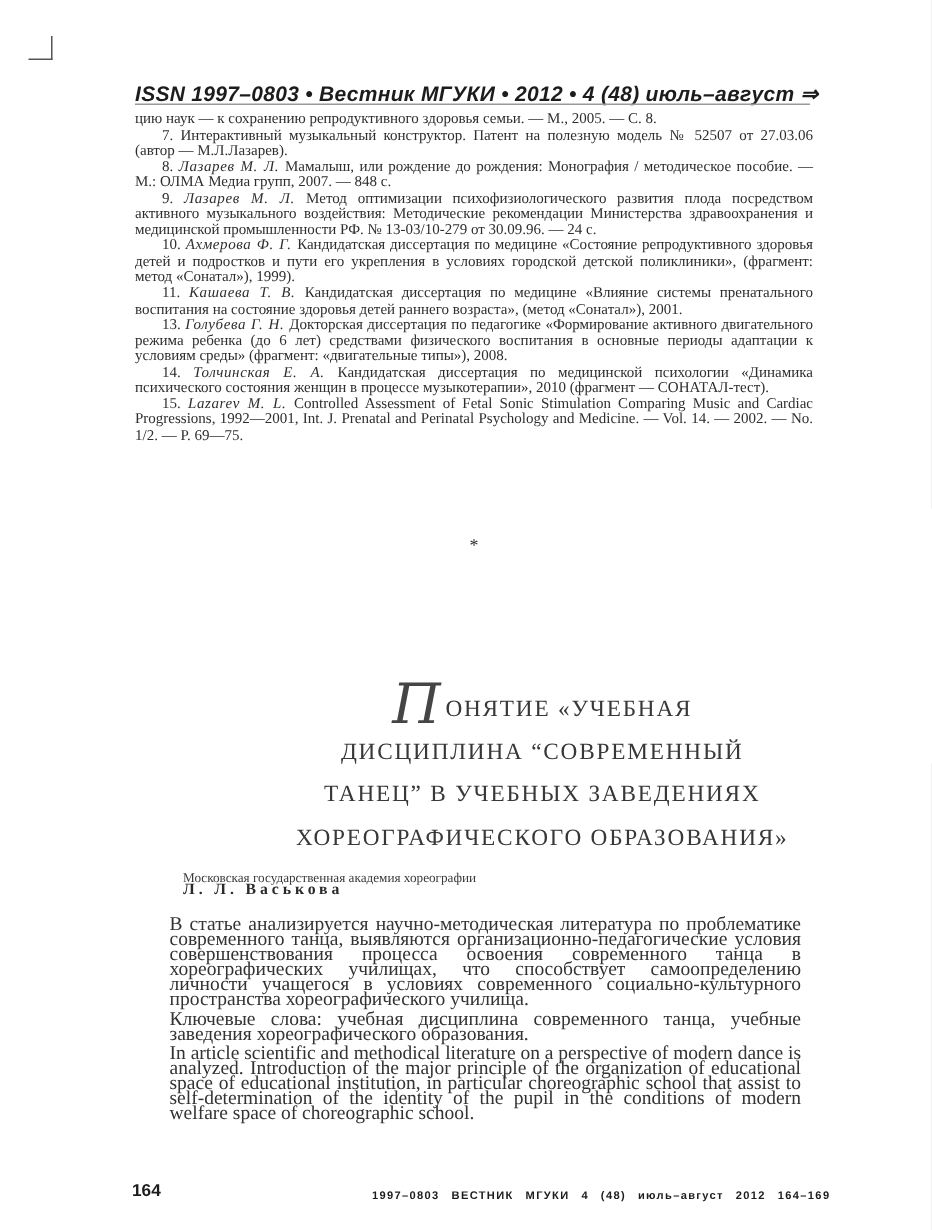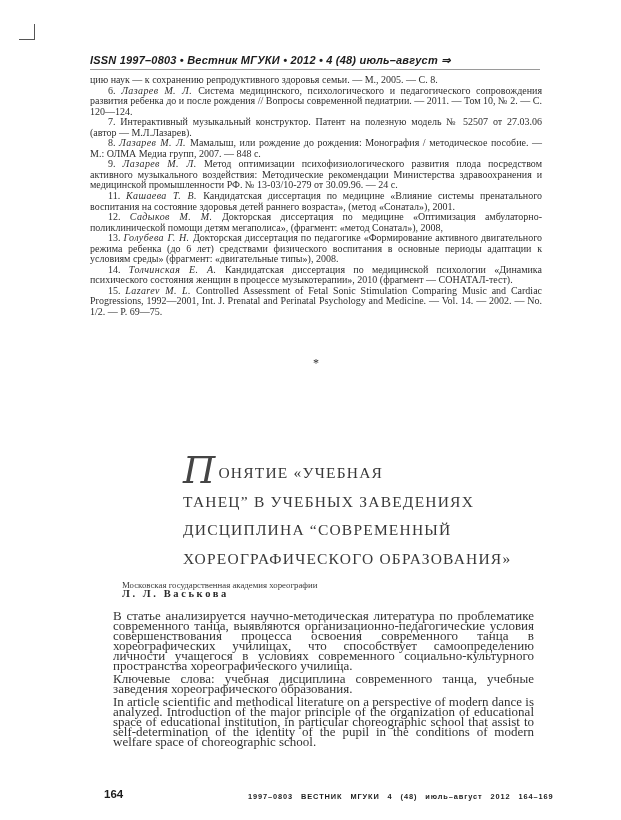--- a/index.html
+++ b/index.html
@@ -11,40 +11,41 @@
     font-family:"Liberation Serif", serif;
     color:#2b2b2b;
   }
   
   .crop-v{position:absolute;left:34px;top:24px;width:1px;height:16px;background:#555;}
   .crop-h{position:absolute;left:19px;top:39px;width:16px;height:1px;background:#555;}
 
   .header-issn{
     position:absolute;left:90px;top:54px;width:452px;
     font-family:"Liberation Sans", sans-serif;
-    font-size:11px;font-weight:bold;font-style:italic;
+    font-size:14px;font-weight:bold;font-style:italic;
     letter-spacing:.2px;color:#1c1c1c;white-space:nowrap;
   }
   .header-rule{position:absolute;left:90px;top:69px;width:450px;height:1px;background:#9a9a9a;}
 
   .refs{
     position:absolute;left:90px;top:75px;width:452px;
     font-size:10px;line-height:10.55px;text-align:justify;color:#2e2e2e;
   }
   .ref{margin:0;text-indent:18px;}
   .ref.no-indent{text-indent:0;}
   .ref-author{font-style:italic;letter-spacing:.4px;}
 
   .footnote-sep{
     position:absolute;left:90px;top:356px;width:452px;
     text-align:center;font-size:12px;color:#2e2e2e;
   }
 
   .title{
     position:absolute;left:183px;top:459px;width:357px;
+    text-align:center;
     font-size:15.5px;line-height:28.5px;
     letter-spacing:1.2px;color:#383838;
   }
   .title .drop-cap{
     font-size:37px;font-style:italic;
     font-family:"DejaVu Serif", serif;
     line-height:0;vertical-align:-5px;margin-right:2px;color:#454545;
   }
 
   .author-name{
@@ -58,21 +59,21 @@
 
   .abstract{
     position:absolute;left:113px;top:611px;width:421px;
     font-size:13px;line-height:10.1px;text-align:justify;color:#333;
   }
   .abstract p{margin:0 0 2.5px 0;}
 
   .footer-page{
     position:absolute;left:88px;top:788px;
     font-family:"Liberation Sans", sans-serif;
-    font-size:11.5px;font-weight:bold;color:#1c1c1c;margin-left:16px;
+    font-size:11.5px;font-weight:bold;color:#1c1c1c;
   }
   .footer-journal{
     position:absolute;left:228px;top:792px;width:312px;
     font-family:"Liberation Sans", sans-serif;
     font-size:7.4px;font-weight:bold;letter-spacing:.9px;word-spacing:5px;
     color:#1c1c1c;white-space:nowrap;margin-left:20px;
   }
 </style>
 </head>
 <body>
@@ -80,37 +81,36 @@
 <div class="page">
 
   <div class="crop-v"></div>
   <div class="crop-h"></div>
 
   <div class="header-issn">ISSN 1997–0803 • Вестник МГУКИ • 2012 • 4 (48) июль–август ⇒</div>
   <div class="header-rule"></div>
 
   <div class="refs">
       <p class="ref no-indent"><span class="ref-num"></span><span class="ref-author"></span><span class="ref-text">цию наук — к сохранению репродуктивного здоровья семьи. — М., 2005. — С. 8.</span></p>
-      <p class="ref"><span class="ref-num">6. </span><span class="ref-author">Лазарев М. Л. </span><span class="ref-text">Система медицинского, психологического и педагогического сопровождения развития ребенка до и после рождения // Вопросы современной педиатрии. — 2011. — Том 10, № 2. — С. 120—124.</span></p>
       <p class="ref"><span class="ref-num">7. </span><span class="ref-author"></span><span class="ref-text">Интерактивный музыкальный конструктор. Патент на полезную модель № 52507 от 27.03.06 (автор — М.Л.Лазарев).</span></p>
       <p class="ref"><span class="ref-num">8. </span><span class="ref-author">Лазарев М. Л. </span><span class="ref-text">Мамалыш, или рождение до рождения: Монография / методическое пособие. — М.: ОЛМА Медиа групп, 2007. — 848 с.</span></p>
       <p class="ref"><span class="ref-num">9. </span><span class="ref-author">Лазарев М. Л. </span><span class="ref-text">Метод оптимизации психофизиологического развития плода посредством активного музыкального воздействия: Методические рекомендации Министерства здравоохранения и медицинской промышленности РФ. № 13-03/10-279 от 30.09.96. — 24 с.</span></p>
+      <p class="ref"><span class="ref-num">10. </span><span class="ref-author">Ахмерова Ф. Г. </span><span class="ref-text">Кандидатская диссертация по медицине «Состояние репродуктивного здоровья детей и подростков и пути его укрепления в условиях городской детской поликлиники», (фрагмент: метод «Сонатал»), 1999).</span></p>
       <p class="ref"><span class="ref-num">11. </span><span class="ref-author">Кашаева Т. В. </span><span class="ref-text">Кандидатская диссертация по медицине «Влияние системы пренатального воспитания на состояние здоровья детей раннего возраста», (метод «Сонатал»), 2001.</span></p>
-      <p class="ref"><span class="ref-num">12. </span><span class="ref-author">Садыков М. М. </span><span class="ref-text">Докторская диссертация по медицине «Оптимизация амбулаторно-поликлинической помощи детям мегаполиса», (фрагмент: «метод Сонатал»), 2008,</span></p>
       <p class="ref"><span class="ref-num">13. </span><span class="ref-author">Голубева Г. Н. </span><span class="ref-text">Докторская диссертация по педагогике «Формирование активного двигательного режима ребенка (до 6 лет) средствами физического воспитания в основные периоды адаптации к условиям среды» (фрагмент: «двигательные типы»), 2008.</span></p>
       <p class="ref"><span class="ref-num">14. </span><span class="ref-author">Толчинская Е. А. </span><span class="ref-text">Кандидатская диссертация по медицинской психологии «Динамика психического состояния женщин в процессе музыкотерапии», 2010 (фрагмент — СОНАТАЛ-тест).</span></p>
       <p class="ref"><span class="ref-num">15. </span><span class="ref-author">Lazarev M. L. </span><span class="ref-text">Controlled Assessment of Fetal Sonic Stimulation Comparing Music and Cardiac Progressions, 1992—2001, Int. J. Prenatal and Perinatal Psychology and Medicine. — Vol. 14. — 2002. — No. 1/2. — P. 69—75.</span></p>
     </div>
 
   <div class="footnote-sep">*</div>
 
   <div class="title">
     <div><span class="drop-cap">П</span><span>ОНЯТИЕ «УЧЕБНАЯ</span></div>
+    <div>ДИСЦИПЛИНА “СОВРЕМЕННЫЙ</div>
     <div>ТАНЕЦ” В УЧЕБНЫХ ЗАВЕДЕНИЯХ</div>
-    <div>ДИСЦИПЛИНА “СОВРЕМЕННЫЙ</div>
     <div>ХОРЕОГРАФИЧЕСКОГО ОБРАЗОВАНИЯ»</div>
   </div>
 
   <div class="author-name">Л. Л. Васькова</div>
   <div class="author-affil">Московская государственная академия хореографии</div>
 
   <div class="abstract">
     <p>В статье анализируется научно-методическая литература по проблематике современного танца, выявляются организационно-педагогические условия совершенствования процесса освоения современного танца в хореографических училищах, что способствует самоопределению личности учащегося в условиях современного социально-культурного пространства хореографического училища.</p>
     <p>Ключевые слова: учебная дисциплина современного танца, учебные заведения хореографического образования.</p>
     <p>In article scientific and methodical literature on a perspective of modern dance is analyzed. Introduction of the major principle of the organization of educational space of educational institution, in particular choreographic school that assist to self-determination of the identity of the pupil in the conditions of modern welfare space of choreographic school.</p>

